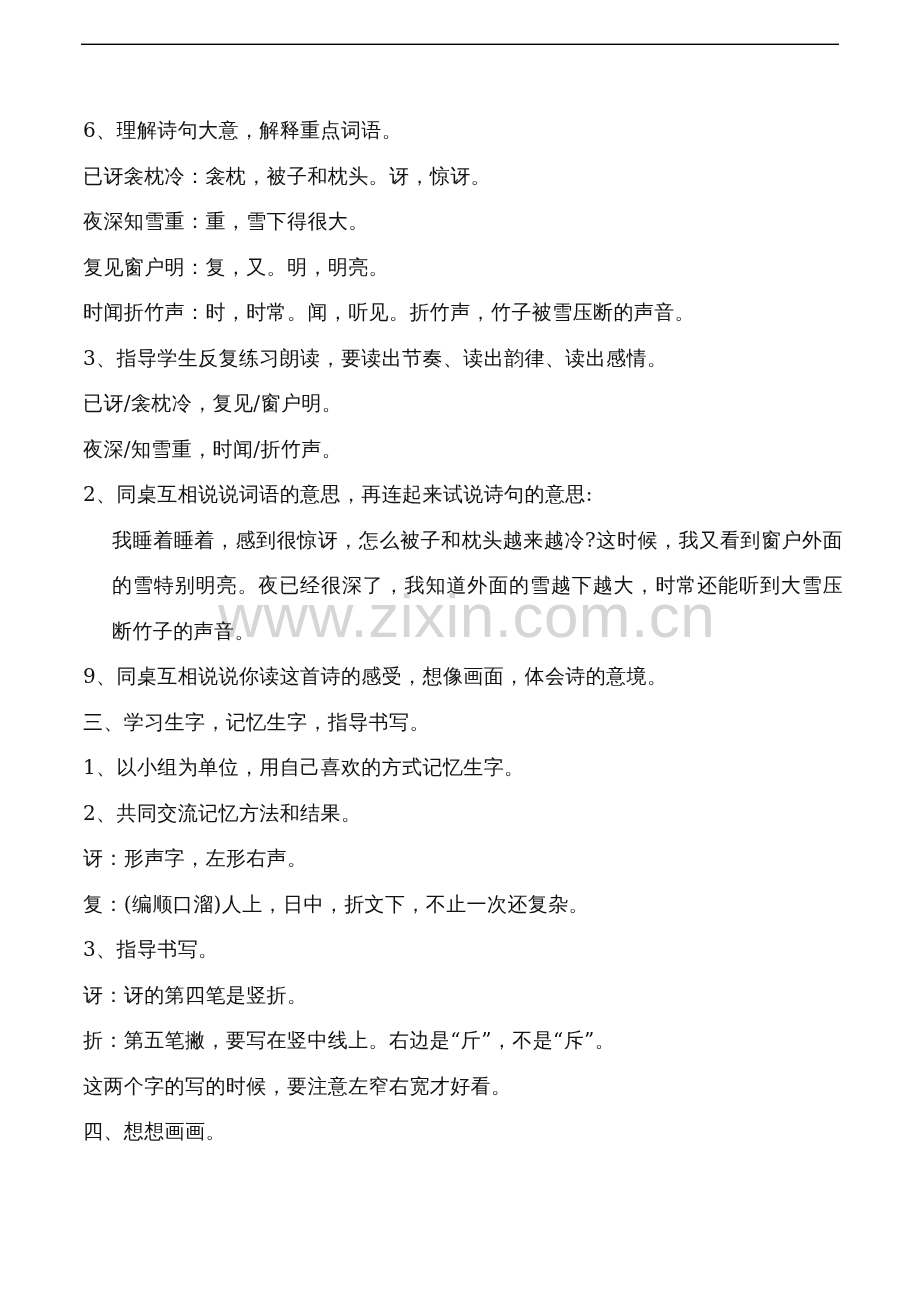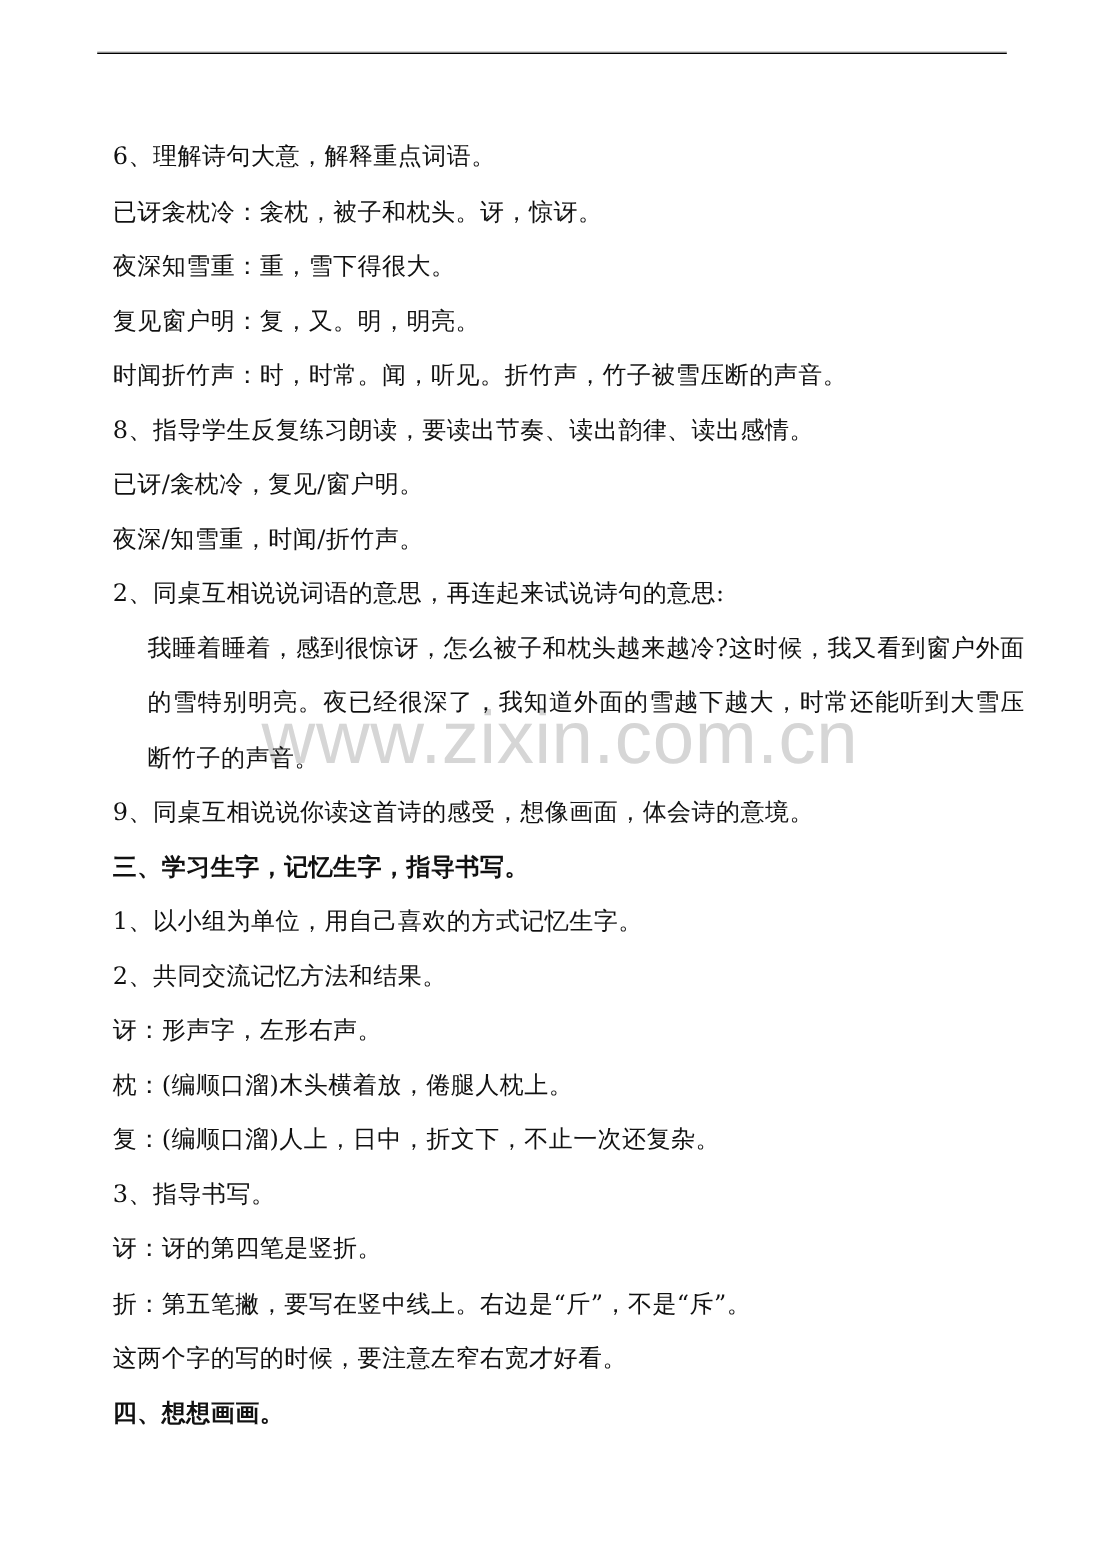--- a/index.html
+++ b/index.html
@@ -19,41 +19,41 @@
       position: absolute;
       left: 81px;
       top: 43px;
       width: 758px;
       height: 0;
       border-top: 1px solid #9a9a9a;
       border-bottom: 1px solid #000000;
     }
     .content {
       position: absolute;
-      left: 94px;
+      left: 83px;
       top: 108px;
       width: 760px;
     }
     .line {
       font-size: 20px;
       line-height: 45.5px;
       height: 45.5px;
       white-space: nowrap;
       letter-spacing: 0.4px;
     }
     .line.wrap {
       white-space: normal;
       height: auto;
       text-align: justify;
       text-align-last: left;
       margin-left: 29px;
     }
     .line.bold {
       font-family: "DejaVu Sans", "Liberation Sans", sans-serif;
-      font-weight: bold;
+      font-weight: normal;
     }
     .watermark {
       position: absolute;
       left: 218px;
       top: 585px;
       font-family: "Liberation Sans", "DejaVu Sans", sans-serif;
       font-size: 62px;
       line-height: 62px;
       color: #d6d6d6;
       letter-spacing: 0.5px;
@@ -68,30 +68,29 @@
 <div class="header-rule"></div>
 
 <div class="watermark">www.zixin.com.cn</div>
 
 <div class="content">
   <div class="line">6、理解诗句大意，解释重点词语。</div>
   <div class="line">已讶衾枕冷：衾枕，被子和枕头。讶，惊讶。</div>
   <div class="line">夜深知雪重：重，雪下得很大。</div>
   <div class="line">复见窗户明：复，又。明，明亮。</div>
   <div class="line">时闻折竹声：时，时常。闻，听见。折竹声，竹子被雪压断的声音。</div>
-  <div class="line">8、指导学生反复练习朗读，要读出节奏、读出韵律、读出感情。</div>
+  <div class="line">3、指导学生反复练习朗读，要读出节奏、读出韵律、读出感情。</div>
   <div class="line">已讶/衾枕冷，复见/窗户明。</div>
   <div class="line">夜深/知雪重，时闻/折竹声。</div>
   <div class="line">2、同桌互相说说词语的意思，再连起来试说诗句的意思:</div>
   <div class="line wrap">我睡着睡着，感到很惊讶，怎么被子和枕头越来越冷?这时候，我又看到窗户外面的雪特别明亮。夜已经很深了，我知道外面的雪越下越大，时常还能听到大雪压断竹子的声音。</div>
   <div class="line">9、同桌互相说说你读这首诗的感受，想像画面，体会诗的意境。</div>
   <div class="line bold">三、学习生字，记忆生字，指导书写。</div>
   <div class="line">1、以小组为单位，用自己喜欢的方式记忆生字。</div>
   <div class="line">2、共同交流记忆方法和结果。</div>
   <div class="line">讶：形声字，左形右声。</div>
-  <div class="line">枕：(编顺口溜)木头横着放，倦腿人枕上。</div>
   <div class="line">复：(编顺口溜)人上，日中，折文下，不止一次还复杂。</div>
   <div class="line">3、指导书写。</div>
   <div class="line">讶：讶的第四笔是竖折。</div>
   <div class="line">折：第五笔撇，要写在竖中线上。右边是“斤”，不是“斥”。</div>
   <div class="line">这两个字的写的时候，要注意左窄右宽才好看。</div>
   <div class="line bold">四、想想画画。</div>
 </div>
 
 </body></html>

